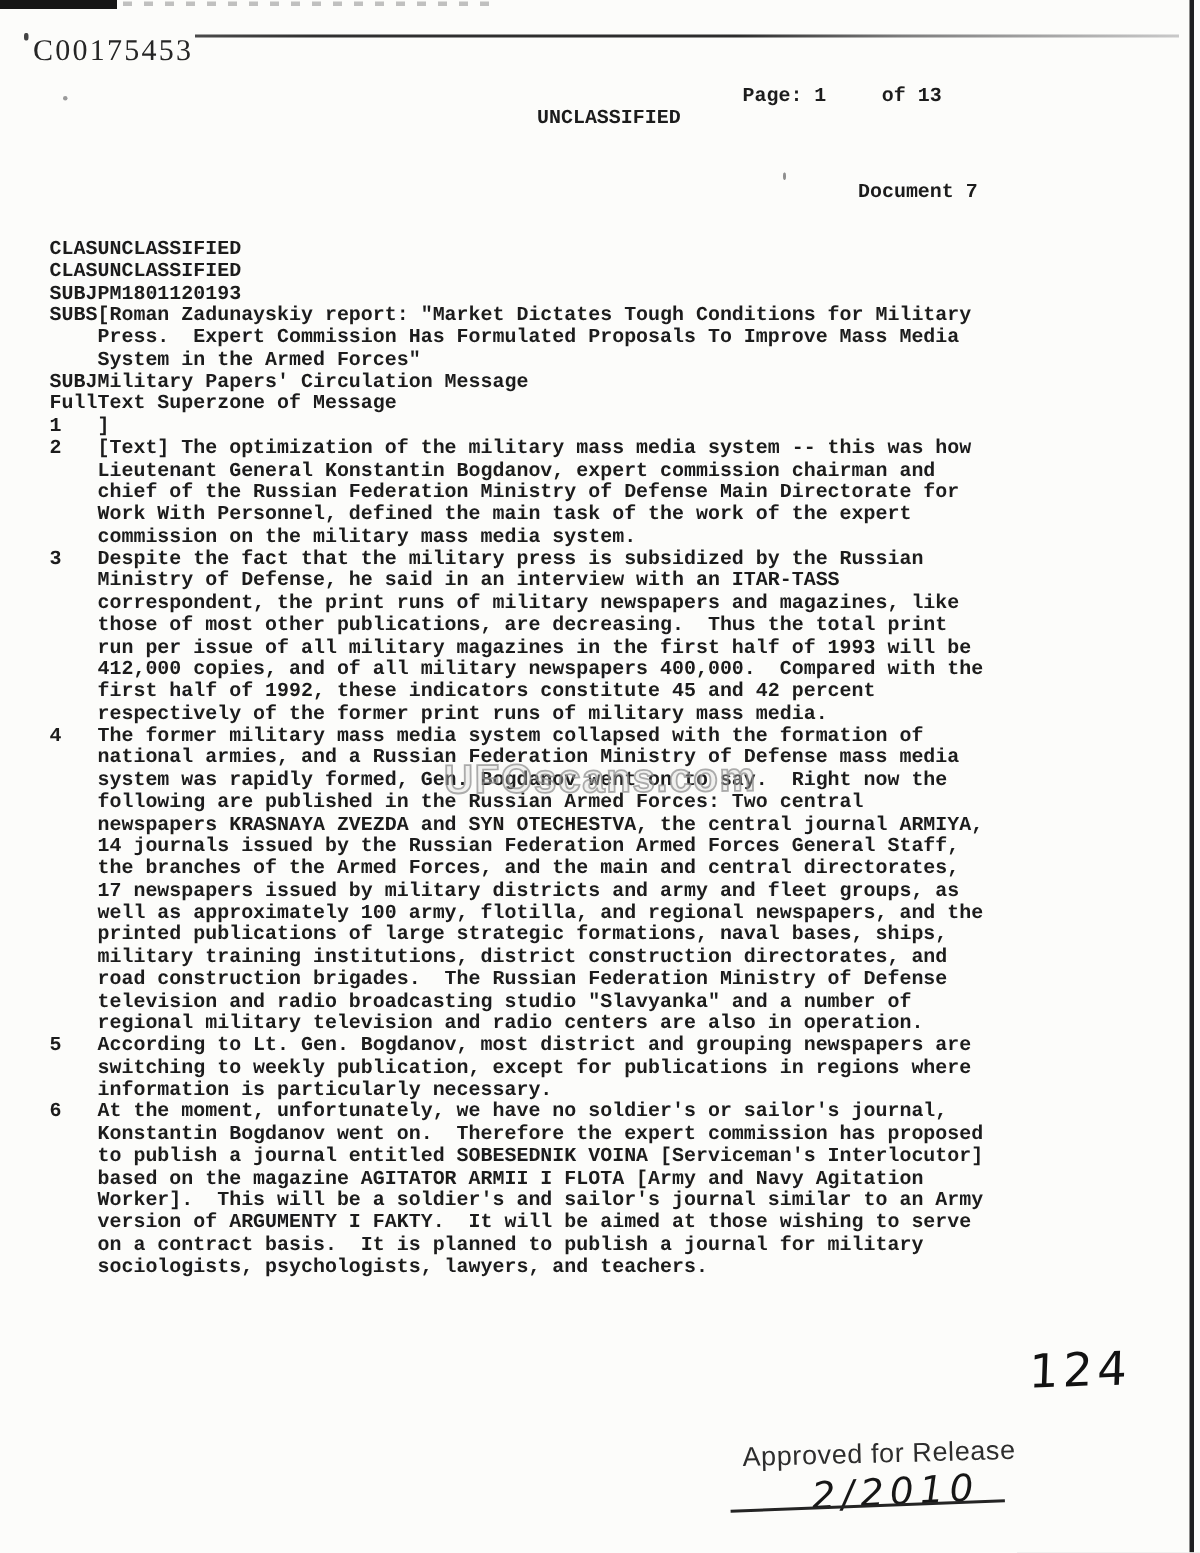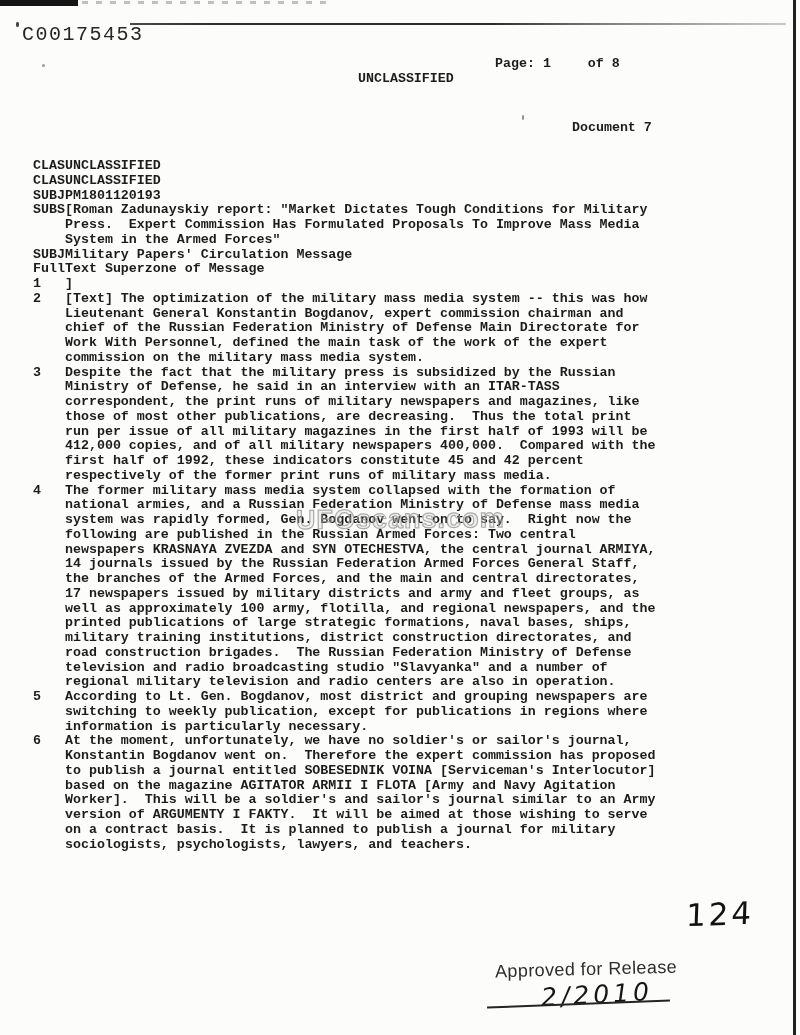--- a/index.html
+++ b/index.html
@@ -17,21 +17,21 @@
     background:repeating-linear-gradient(90deg,#777 0 6px,transparent 6px 14px);}
   .scan-line-top{position:absolute;left:130px;top:23px;width:656px;height:2px;
     background:linear-gradient(90deg,#4a4a4a 0%,#303030 12%,#2c2c2c 55%,#7d7d7d 72%,#a9a9a9 88%,#c9c9c9 100%);}
   .scan-border-right{position:absolute;left:793px;top:0;width:3px;height:1035px;background:#1f1f1f;}
   .speck-a{position:absolute;left:16px;top:22px;width:3px;height:5px;background:#444;border-radius:40%;}
   .speck-b{position:absolute;left:42px;top:64px;width:3px;height:3px;background:#9a9a9a;border-radius:50%;}
   .speck-c{position:absolute;left:522px;top:115px;width:2px;height:5px;background:#8f8f8f;border-radius:40%;}
   
   .doc-id{
     position:absolute;left:22px;top:23px;
-    font-family:Liberation Mono, monospace;
+    font-family:Liberation Serif, serif;
     font-size:20px;font-weight:400;letter-spacing:1.5px;color:#262626;
   }
   .mono-b{font-weight:700;font-size:13.3px;line-height:14.75px;}
   .page-info{position:absolute;left:495px;top:57px;}
   .page-info .of{margin-left:37px;}
   .classification{position:absolute;left:358px;top:72px;}
   .doc-label{position:absolute;left:572px;top:121px;}
   
   .body-text{
     position:absolute;left:33px;top:139px;width:700px;
@@ -82,21 +82,21 @@
   <div class="scan-bar-top"></div>
   <div class="scan-dots-top"></div>
   <div class="scan-line-top"></div>
   <div class="scan-border-right"></div>
   <div class="speck-a"></div>
   <div class="speck-b"></div>
   <div class="speck-c"></div>
 
   <div class="doc-id">C00175453</div>
   <div class="page-info mono-b">
-    <span>Page: 1</span><span class="of">of 8</span>
+    <span>Page: 1</span><span class="of">of 13</span>
   </div>
   <div class="classification mono-b">UNCLASSIFIED</div>
   <div class="doc-label mono-b">Document 7</div>
 
   <div class="body-text">
     <div class="row">
       <span class="lbl">CLAS</span>
       <div class="val">UNCLASSIFIED</div>
     </div>
     <div class="row">

